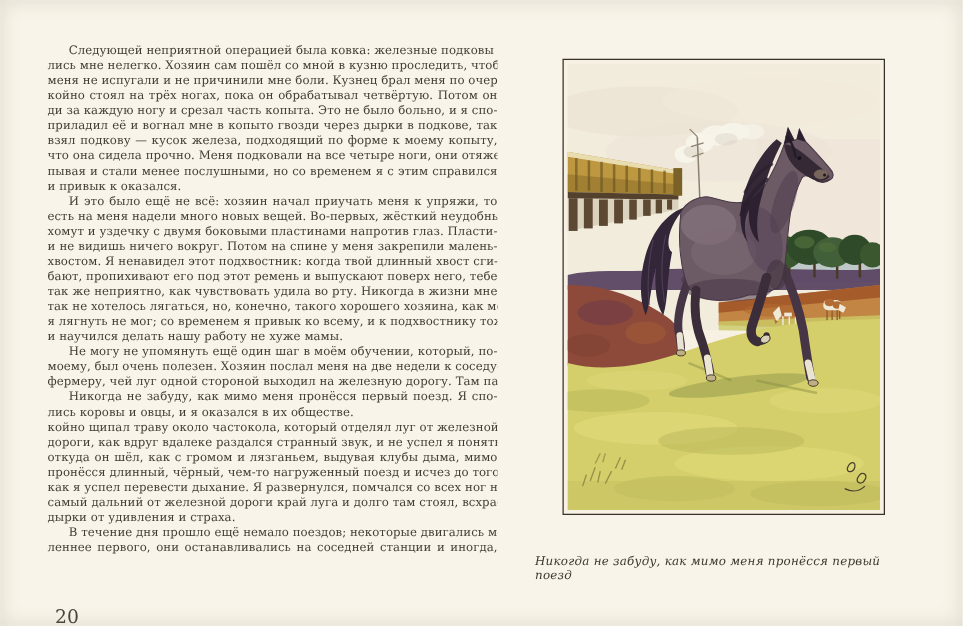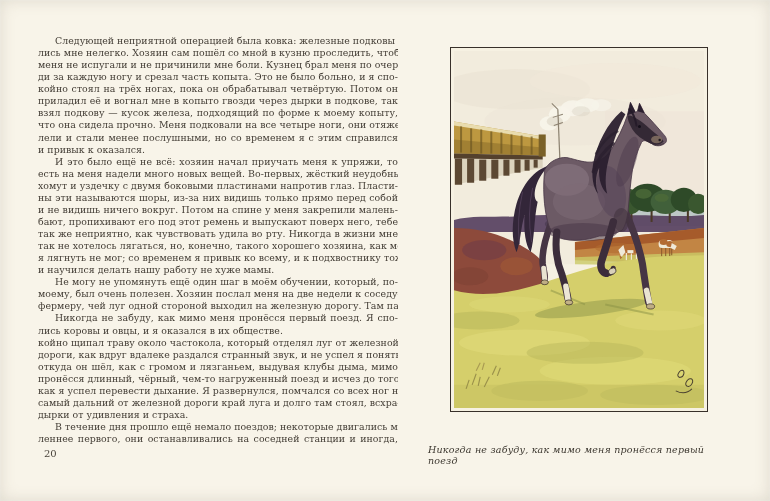--- a/index.html
+++ b/index.html
@@ -15,21 +15,21 @@
   
   .text-col{
     position:absolute;left:38px;top:35px;width:360px;height:437px;
     font-size:9.4px;line-height:12.06px;color:#423c34;overflow:hidden;
     letter-spacing:.05px;
   }
   .line{white-space:nowrap;text-align:justify;text-align-last:justify;}
   .line.plast{text-align-last:left;}
   .line.first{text-indent:17px;}
   .pagenum{
-    position:absolute;left:44px;top:448px;font-size:10px;color:#4a443c;
+    position:absolute;left:44px;top:484px;font-size:15px;color:#4a443c;
   }
   
   .plate{
     position:absolute;left:450px;top:47px;width:258px;height:365px;margin:0;
     box-sizing:border-box;border:1.5px solid #38302a;background:#f6f1e2;
     padding:3px;
   }
   .plate svg{display:block;width:100%;height:100%;}
   .caption{
     position:absolute;left:428px;top:444px;width:302px;text-align:left;
@@ -38,32 +38,32 @@
 </style>
 </head>
 <body>
 
 <div class="vignette"></div>
 
 <div class="text-col" id="textcol">
     <div class="line first">Следующей неприятной операцией была ковка: железные подковы да-</div>
     <div class="line">лись мне нелегко. Хозяин сам пошёл со мной в кузню проследить, чтобы</div>
     <div class="line">меня не испугали и не причинили мне боли. Кузнец брал меня по очере-</div>
+    <div class="line">койно стоял на трёх ногах, пока он обрабатывал четвёртую. Потом он</div>
     <div class="line">ди за каждую ногу и срезал часть копыта. Это не было больно, и я спо-</div>
-    <div class="line">койно стоял на трёх ногах, пока он обрабатывал четвёртую. Потом он</div>
     <div class="line">приладил её и вогнал мне в копыто гвозди через дырки в подкове, так</div>
     <div class="line">взял подкову — кусок железа, подходящий по форме к моему копыту,</div>
     <div class="line">что она сидела прочно. Меня подковали на все четыре ноги, они отяже-</div>
-    <div class="line">лели и стали менее послушными, но со временем я с этим справился</div>
+    <div class="line">пывая и стали менее послушными, но со временем я с этим справился</div>
     <div class="line plast">и привык к оказался.</div>
     <div class="line first">И это было ещё не всё: хозяин начал приучать меня к упряжи, то</div>
     <div class="line">есть на меня надели много новых вещей. Во-первых, жёсткий неудобный</div>
     <div class="line">хомут и уздечку с двумя боковыми пластинами напротив глаз. Пласти-</div>
-    <div class="line">ны эти называются шоры, из-за них видишь только прямо перед собой</div>
     <div class="line">и не видишь ничего вокруг. Потом на спине у меня закрепили малень-</div>
+    <div class="line">хвостом. Я ненавидел этот подхвостник: когда твой длинный хвост сги-</div>
     <div class="line">бают, пропихивают его под этот ремень и выпускают поверх него, тебе</div>
     <div class="line">так же неприятно, как чувствовать удила во рту. Никогда в жизни мне</div>
     <div class="line">так не хотелось лягаться, но, конечно, такого хорошего хозяина, как мой,</div>
     <div class="line">я лягнуть не мог; со временем я привык ко всему, и к подхвостнику тоже,</div>
     <div class="line plast">и научился делать нашу работу не хуже мамы.</div>
     <div class="line first">Не могу не упомянуть ещё один шаг в моём обучении, который, по-</div>
     <div class="line">моему, был очень полезен. Хозяин послал меня на две недели к соседу-</div>
     <div class="line">фермеру, чей луг одной стороной выходил на железную дорогу. Там пас-</div>
     <div class="line first">Никогда не забуду, как мимо меня пронёсся первый поезд. Я спо-</div>
     <div class="line plast">лись коровы и овцы, и я оказался в их обществе.</div>

